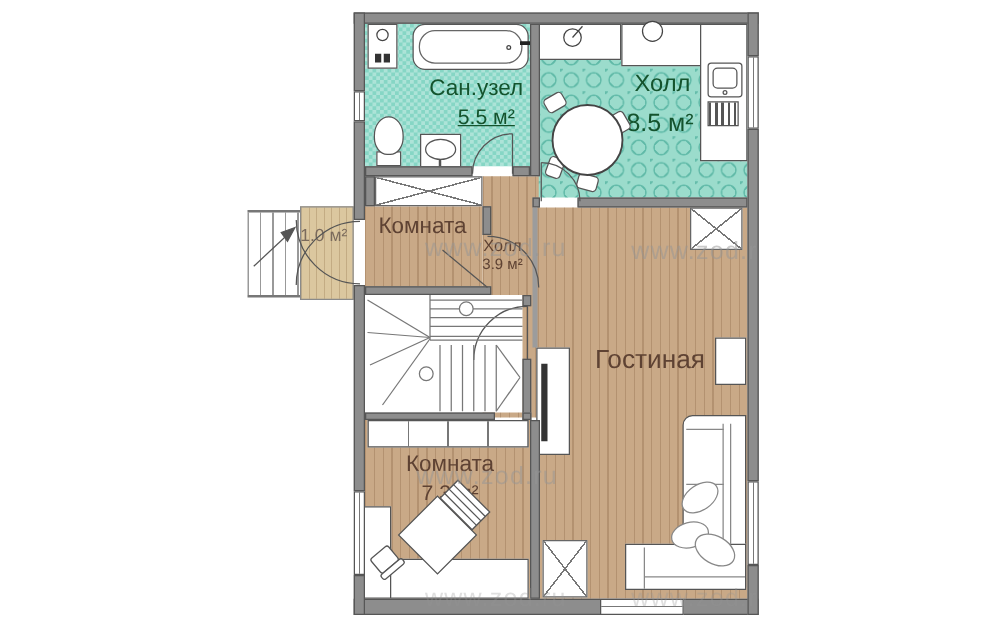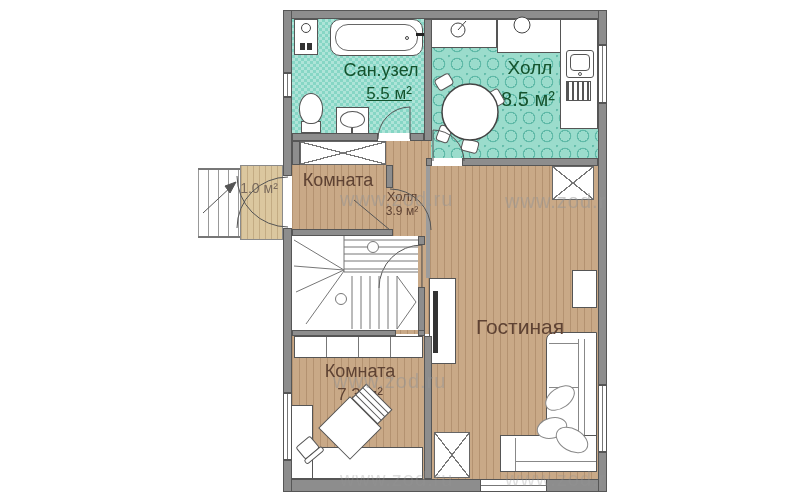--- a/index.html
+++ b/index.html
@@ -143,21 +143,21 @@
   <div class="abs win-v" style="left:598px;top:385px;width:9px;height:67px;"></div>
   <div class="abs win-h" style="left:480px;top:479px;width:67px;height:13px;"></div>
 
   <div class="lbl teal-t" style="left:333px;top:60px;width:96px;font-size:18px;">Сан.узел</div>
   <div class="lbl teal-t" style="left:348px;top:84px;width:82px;font-size:17px;text-decoration:underline;">5.5 м²</div>
   <div class="lbl teal-t" style="left:480px;top:57px;width:100px;font-size:19px;">Холл</div>
   <div class="lbl teal-t" style="left:478px;top:88px;width:100px;font-size:20px;">8.5 м²</div>
   <div class="lbl brown-t" style="left:296px;top:170px;width:84px;font-size:18px;">Комната</div>
   <div class="lbl brown-t" style="left:380px;top:190px;width:44px;font-size:13px;">Холл</div>
   <div class="lbl brown-t" style="left:380px;top:205px;width:44px;font-size:12px;">3.9 м²</div>
-  <div class="lbl brown-t" style="left:460px;top:276px;width:120px;font-size:21px;margin-top:39px;">Гостиная</div>
+  <div class="lbl brown-t" style="left:460px;top:276px;width:120px;font-size:21px;">Гостиная</div>
   <div class="lbl brown-t" style="left:312px;top:361px;width:96px;font-size:18px;">Комната</div>
   <div class="lbl brown-t" style="left:312px;top:385px;width:96px;font-size:17px;">7.3 м²</div>
   <div class="lbl porch-t" style="left:230px;top:180px;width:58px;font-size:14px;">1.0 м²</div>
 
   <svg width="795" height="496" viewBox="0 0 795 496">
 
     <g fill="#fff" stroke="#555" stroke-width="1">
       <rect x="436" y="76" width="16" height="12" rx="3" transform="rotate(-30 444 82)"></rect>
       <rect x="488" y="92" width="16" height="12" rx="3" transform="rotate(60 496 98)"></rect>
       <rect x="436" y="128" width="16" height="12" rx="3" transform="rotate(-70 444 134)"></rect>

